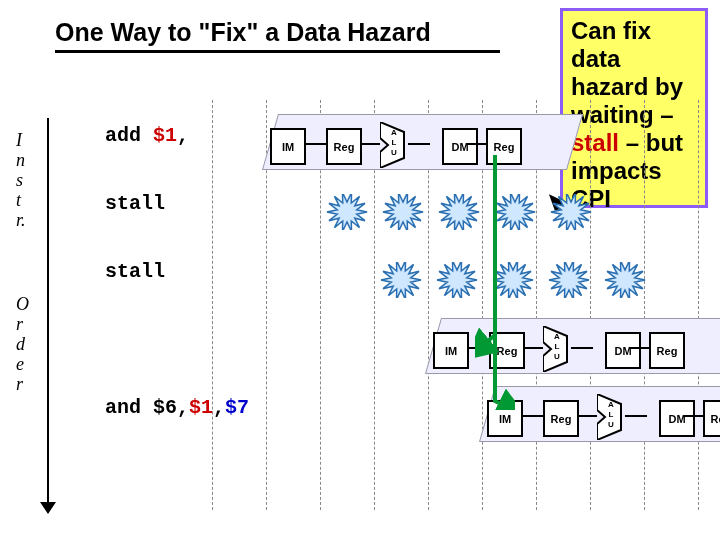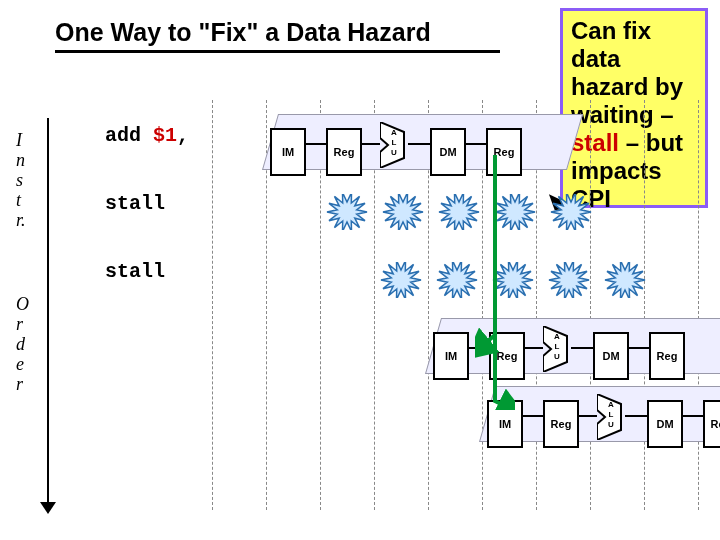--- a/index.html
+++ b/index.html
@@ -23,27 +23,27 @@
 
     .rows { position: absolute; left: 60px; top: 120px; width: 640px; margin-left: 45px; }
     .row { position: relative; height: 68px; }
     .instr { position: absolute; left: 0; top: 4px; font-family: "Courier New", monospace; font-size: 20px; font-weight: bold; white-space: nowrap; }
     .instr .reg1 { color: #c00; }
     .instr .reg2 { color: #00c; }
 
     
     .pipe { position: absolute; width: 330px; height: 60px; top: -4px; }
     .pipe-bg { position: absolute; left: 0; top: -2px; width: 305px; height: 56px; background: #eef; border: 1px solid #99a; transform: skewX(-16deg); }
-    .stage { position: absolute; top: 12px; width: 36px; height: 48px; background: #fff; border: 2px solid #000; display: flex; align-items: center; justify-content: center; font-size: 11px; font-weight: bold; }
+    .stage { position: absolute; top: 12px; width: 36px; height: 37px; background: #fff; border: 2px solid #000; display: flex; align-items: center; justify-content: center; font-size: 11px; font-weight: bold; }
     .im { left: 0; }
     .reg { left: 56px; }
     .reg-half { position: absolute; left: 56px; top: 12px; width: 18px; height: 34px; background: #009933; }
     .alu { position: absolute; left: 110px; top: 6px; width: 28px; height: 46px; }
     .alu svg { display: block; }
-    .dm { left: 160px; }
+    .dm { left: 172px; }
     .regw { left: 216px; }
     .regw-half { position: absolute; left: 216px; top: 12px; width: 18px; height: 34px; background: #009933; }
     .connector { position: absolute; top: 27px; height: 2px; background: #000; }
     .c1 { left: 36px; width: 20px; }
     .c2 { left: 92px; width: 18px; }
     .c3 { left: 138px; width: 22px; }
     .c4 { left: 196px; width: 20px; }
 
     
     .bubblerow { position: absolute; height: 60px; top: -2px; }
@@ -199,20 +199,21 @@
       <div class="stage dm">DM</div>
 
       <div class="stage regw">Reg</div>
       <div class="connector c1"></div>
         <div class="connector c2"></div>
         <div class="connector c3"></div>
         <div class="connector c4"></div>
     </div>
     </div>
     <div class="row">
+      <div class="instr">and $6,<span class="reg1">$1</span>,<span class="reg2">$7</span></div>
       <div class="pipe" style="left: 382px;">
       <div class="pipe-bg"></div>
       <div class="stage im">IM</div>
       <div class="reg-half"></div>
       <div class="stage reg">Reg</div>
       <div class="alu">
           <svg width="28" height="46" viewBox="0 0 28 46" xmlns="http://www.w3.org/2000/svg">
     <polygon points="0,0 24,10 24,36 0,46 0,30 8,23 0,16" fill="#fff" stroke="#000" stroke-width="2"></polygon>
     <text x="14" y="13" font-size="8" font-weight="bold" text-anchor="middle">A</text>
     <text x="14" y="23" font-size="8" font-weight="bold" text-anchor="middle">L</text>

